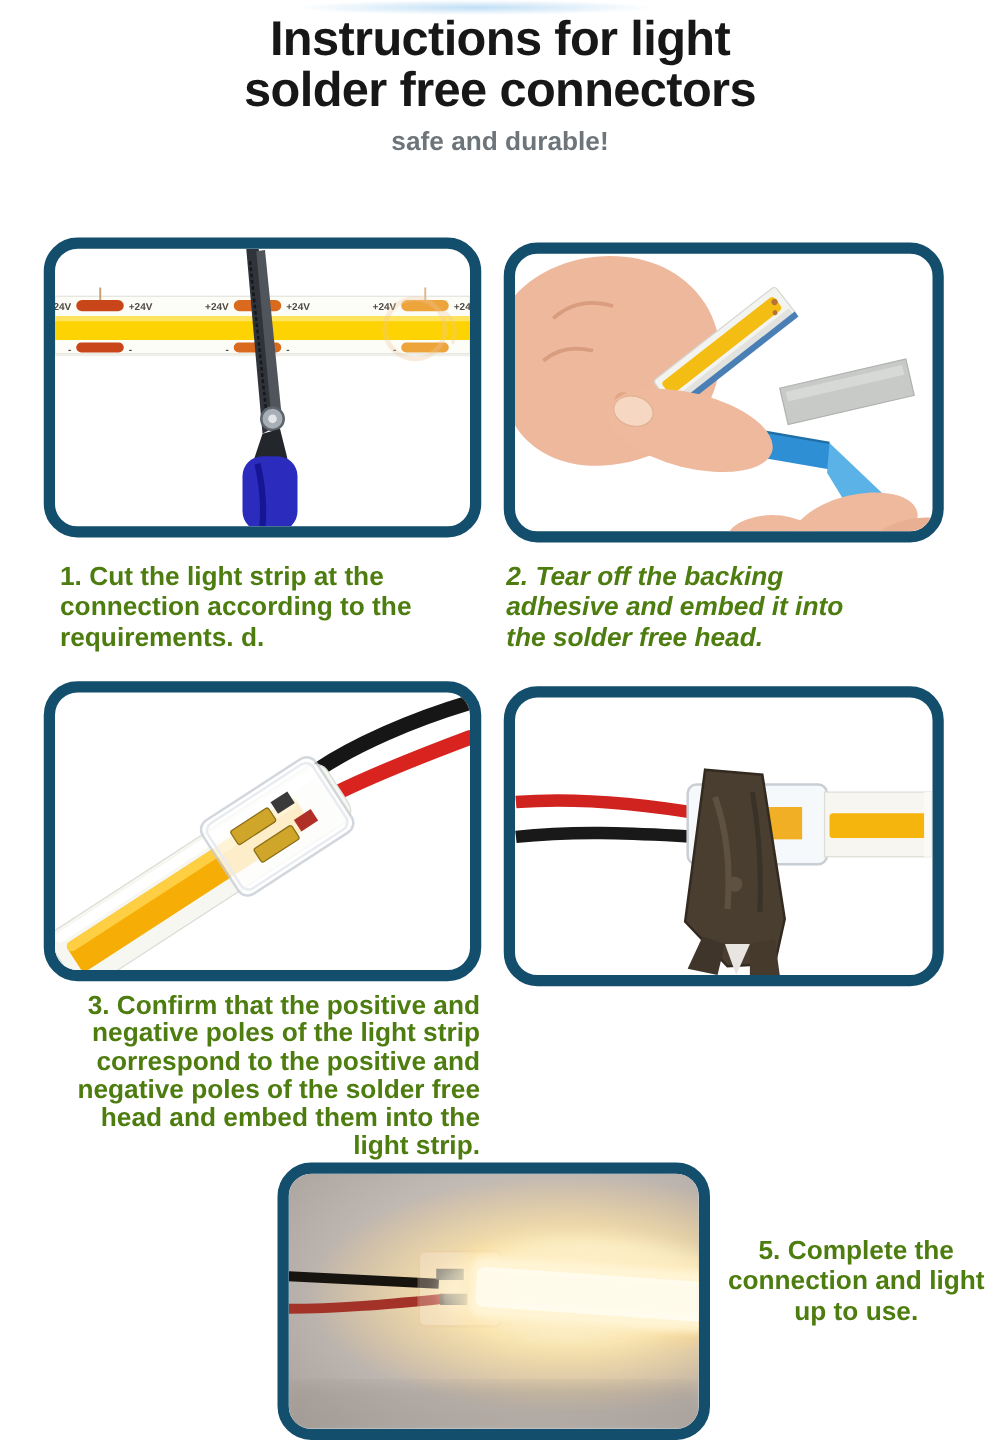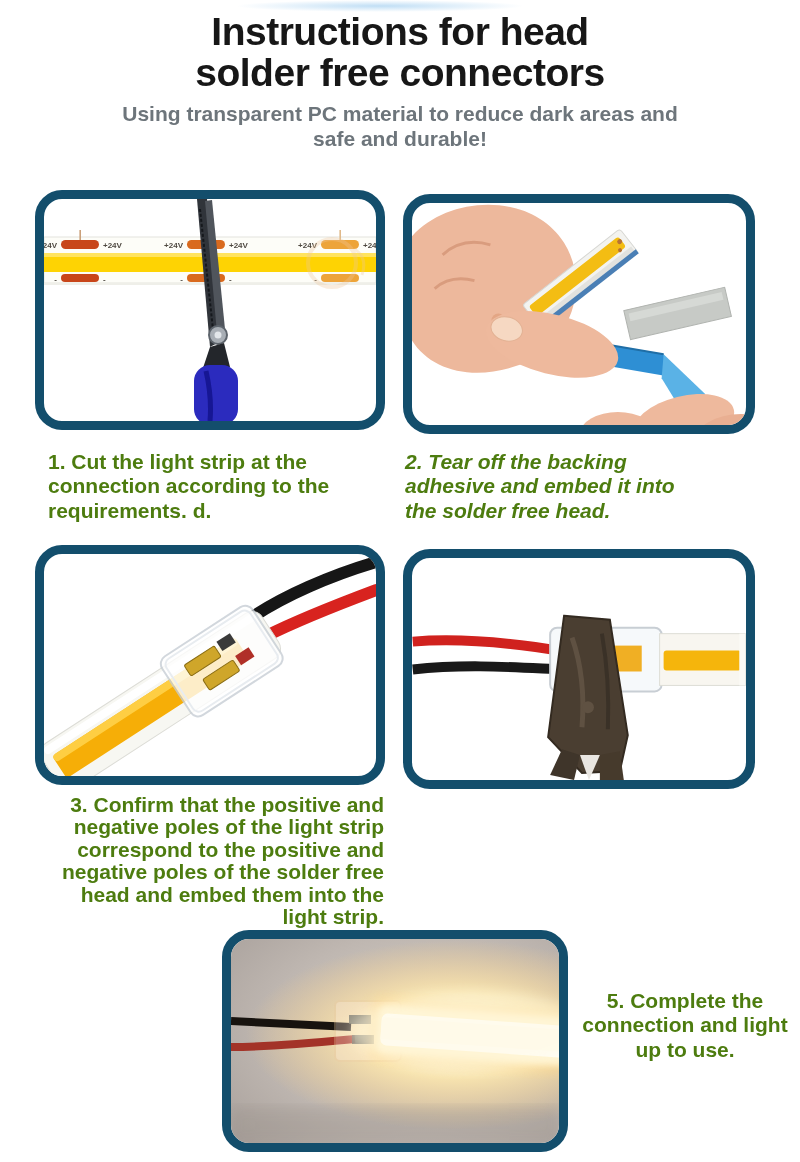--- a/index.html
+++ b/index.html
@@ -28,26 +28,25 @@
   .pad-label{font-size:8px;font-weight:bold;fill:#4f4a42;}
 </style>
 </head>
 <body>
 
 <div class="page">
 
   <div class="top-smudge"></div>
 
   <div class="title">
-    <div>Instructions for head</div>
+    <div>Instructions for light</div>
     <div>solder free connectors</div>
   </div>
 
   <div class="subtitle">
-    <div>Using transparent PC material to reduce dark areas and</div>
     <div>safe and durable!</div>
   </div>
 
   <div class="photo" id="photo1">
     <svg viewBox="0 0 332 222">
       <g>
         <rect x="0" y="38" width="332" height="46" fill="#fdfdf8" stroke="#e4e4de" stroke-width="1"></rect>
         <rect x="0" y="54" width="332" height="19" fill="#fed303"></rect>
         <rect x="0" y="54" width="332" height="4" fill="#ffe35e"></rect>
         <rect x="0" y="84" width="332" height="2" fill="#efefe9"></rect>

